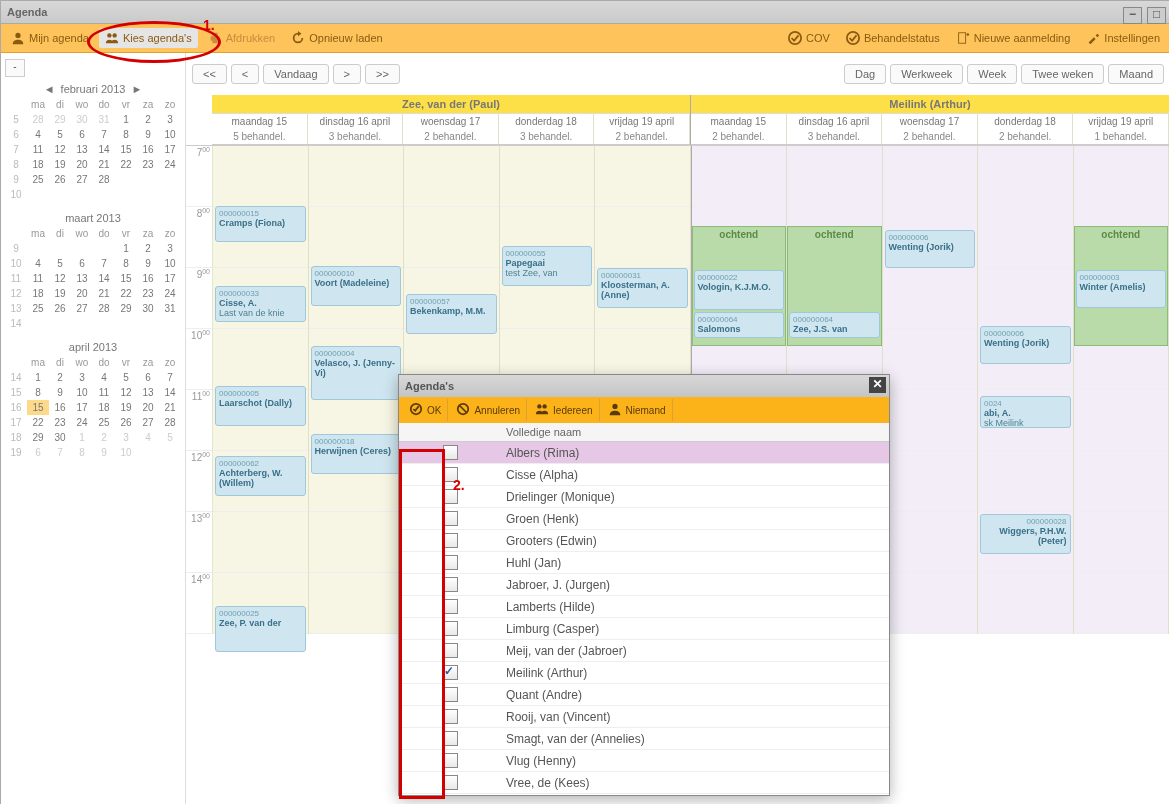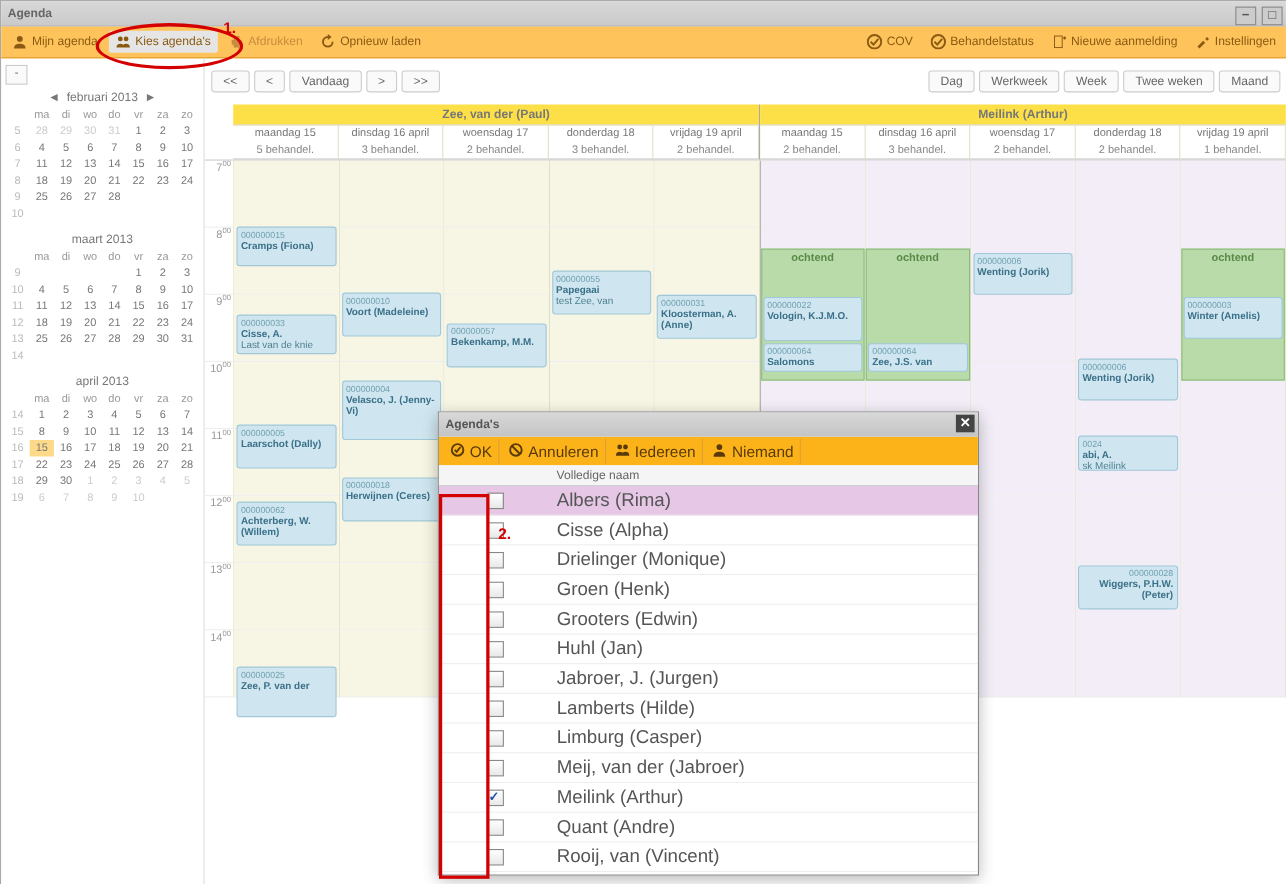--- a/index.html
+++ b/index.html
@@ -45,26 +45,26 @@
 .day-sub{display:flex;border-bottom:1px solid #ccc;}
 .day-sub .cell{flex:1;text-align:center;font-size:10px;color:#888;border-right:1px solid #e0e0c8;padding:2px 0;}
 .appt{position:absolute;left:2px;right:2px;border-radius:3px;font-size:9px;padding:2px 3px;background:#cfe6f0;border:1px solid #a0c8d8;color:#508090;box-sizing:border-box;overflow:hidden;}
 .appt .aid{font-size:8px;color:#70a0b0;}
 .appt b{color:#3a7088;}
 .green-block{position:absolute;left:0;right:0;background:#b9dbaa;border:1px solid #8abb78;color:#5a8a48;text-align:center;font-weight:bold;font-size:10px;padding-top:2px;box-sizing:border-box;}
 .dialog{position:absolute;left:397px;top:373px;width:490px;height:420px;border:1px solid #888;background:#fff;box-shadow:0 4px 14px rgba(0,0,0,0.3);z-index:100;display:flex;flex-direction:column;}
 .dialog .dtitle{background:linear-gradient(#d8d8d8,#c4c4c4);height:22px;line-height:22px;padding:0 6px;font-weight:bold;color:#555;position:relative;}
 .dialog .dclose{position:absolute;right:3px;top:2px;width:17px;height:16px;background:#444;color:#fff;text-align:center;line-height:15px;font-size:12px;cursor:pointer;}
 .dialog .dtool{background:#fcb31a;height:26px;display:flex;align-items:center;padding:0 4px;gap:2px;}
-.dialog .dbtn{display:flex;align-items:center;gap:4px;padding:3px 6px;color:#5a3a08;font-size:14px;cursor:pointer;border-right:1px solid #e0a030;}
+.dialog .dbtn{display:flex;align-items:center;gap:4px;padding:3px 6px;color:#5a3a08;font-size:10px;cursor:pointer;border-right:1px solid #e0a030;}
 .dialog .dgrid{flex:1;overflow:auto;}
 .dialog .dhdr{display:flex;border-bottom:1px solid #ccc;font-size:11px;color:#666;background:#f5f5f5;}
 .dialog .dhdr .c1,.row .c1{width:95px;padding:3px 4px;display:flex;align-items:center;justify-content:center;}
 .dialog .dhdr .c2,.row .c2{flex:1;padding:3px 4px;}
-.dialog .row{display:flex;border-bottom:1px solid #eee;font-size:17px;color:#555;align-items:center;}
+.dialog .row{display:flex;border-bottom:1px solid #eee;font-size:12px;color:#555;align-items:center;}
 .dialog .row.sel{background:#e6c8e6;}
 .chk{width:13px;height:13px;border:1px solid #888;background:linear-gradient(#fff,#e8e8e8);display:inline-block;position:relative;}
 .chk.on::after{content:"✓";position:absolute;left:0;top:-2px;font-size:12px;color:#2255aa;font-weight:bold;}
 .red-circle{position:absolute;left:86px;top:20px;width:128px;height:36px;border:3px solid #d40000;border-radius:50%/50%;z-index:50;pointer-events:none;}
 .label1{position:absolute;left:202px;top:16px;color:#d40000;font-weight:bold;font-size:14px;pointer-events:none;z-index:50;}
 .red-box{position:absolute;left:398px;top:448px;width:40px;height:344px;border:3px solid #d40000;z-index:200;pointer-events:none;}
 .label2{position:absolute;left:452px;top:476px;color:#d40000;font-weight:bold;font-size:14px;z-index:200;pointer-events:none;}
 .ico svg{width:14px;height:14px;}
 </style>
 </head>

